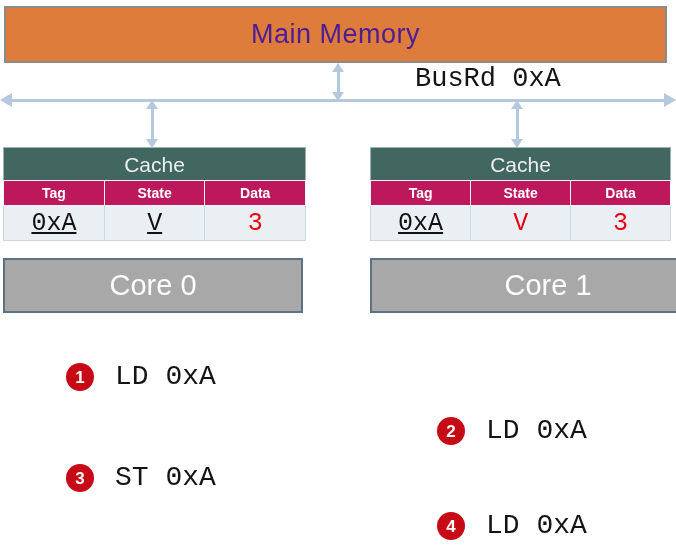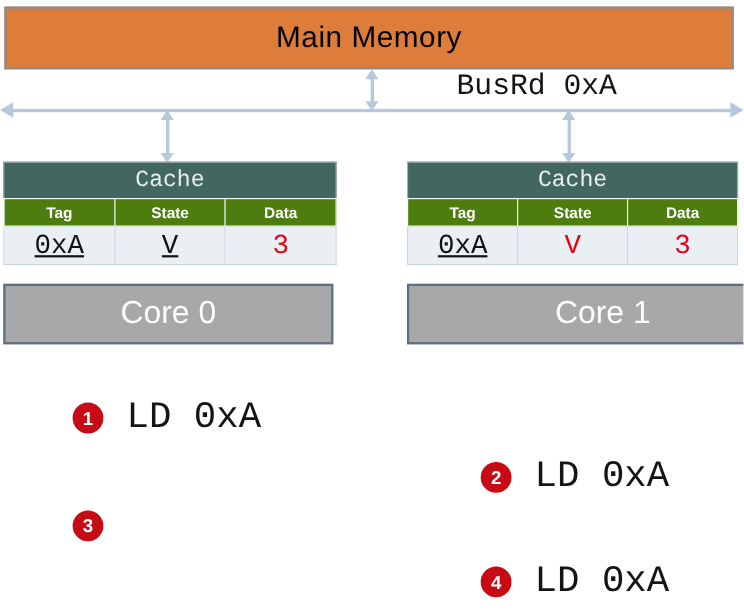--- a/index.html
+++ b/index.html
@@ -29,21 +29,21 @@
     background: #dd7c3b;
     border: 2px solid #8b8b8b;
     box-sizing: border-box;
     display: flex;
     align-items: center;
     justify-content: center;
   }
   .main-memory-label {
     font-family: "Liberation Sans", sans-serif;
     font-size: 27px;
-    color: #000000;
+    color: #4c1d95;
     letter-spacing: 0.5px;
     line-height: 1;
   }
 
   
   .bus-line {
     position: absolute;
     left: 8px;
     top: 99px;
     width: 660px;
@@ -124,29 +124,28 @@
     border: 1px solid #9fb0b0;
     border-bottom: none;
     box-sizing: border-box;
     height: 33px;
     display: flex;
     align-items: center;
     justify-content: center;
     font-size: 21px;
     color: #e9eeee;
     line-height: 1;
-    font-family: Liberation Mono, monospace;
   }
   .cache-table {
     width: 100%;
     border-collapse: collapse;
     table-layout: fixed;
   }
   .cache-table th {
-    background: #4d7c0f;
+    background: #be185d;
     color: #ffffff;
     font-size: 14px;
     font-weight: bold;
     height: 25px;
     border: 1px solid #f2f6fa;
     box-sizing: border-box;
     line-height: 1;
   }
   .cache-table td {
     background: #eaeff4;
@@ -199,21 +198,21 @@
     font-weight: bold;
     display: flex;
     align-items: center;
     justify-content: center;
     flex: 0 0 auto;
     line-height: 1;
   }
   .step-text {
     margin-left: 21px;
     font-family: "Liberation Mono", monospace;
-    font-size: 34px;
+    font-size: 28px;
     color: #141414;
     white-space: pre;
     line-height: 1;
   }
 </style>
 </head>
 <body>
 
 <div id="canvas">
 
@@ -295,20 +294,21 @@
     <span class="step-text">LD 0xA</span>
   </div>
 
   <div class="step" style="left:437px; top:417px;">
     <span class="step-badge">2</span>
     <span class="step-text">LD 0xA</span>
   </div>
 
   <div class="step" style="left:66px; top:464px;">
     <span class="step-badge">3</span>
+    <span class="step-text">ST 0xA</span>
   </div>
 
   <div class="step" style="left:437px; top:512px;">
     <span class="step-badge">4</span>
     <span class="step-text">LD 0xA</span>
   </div>
 
 </div>
 
 </body></html>

